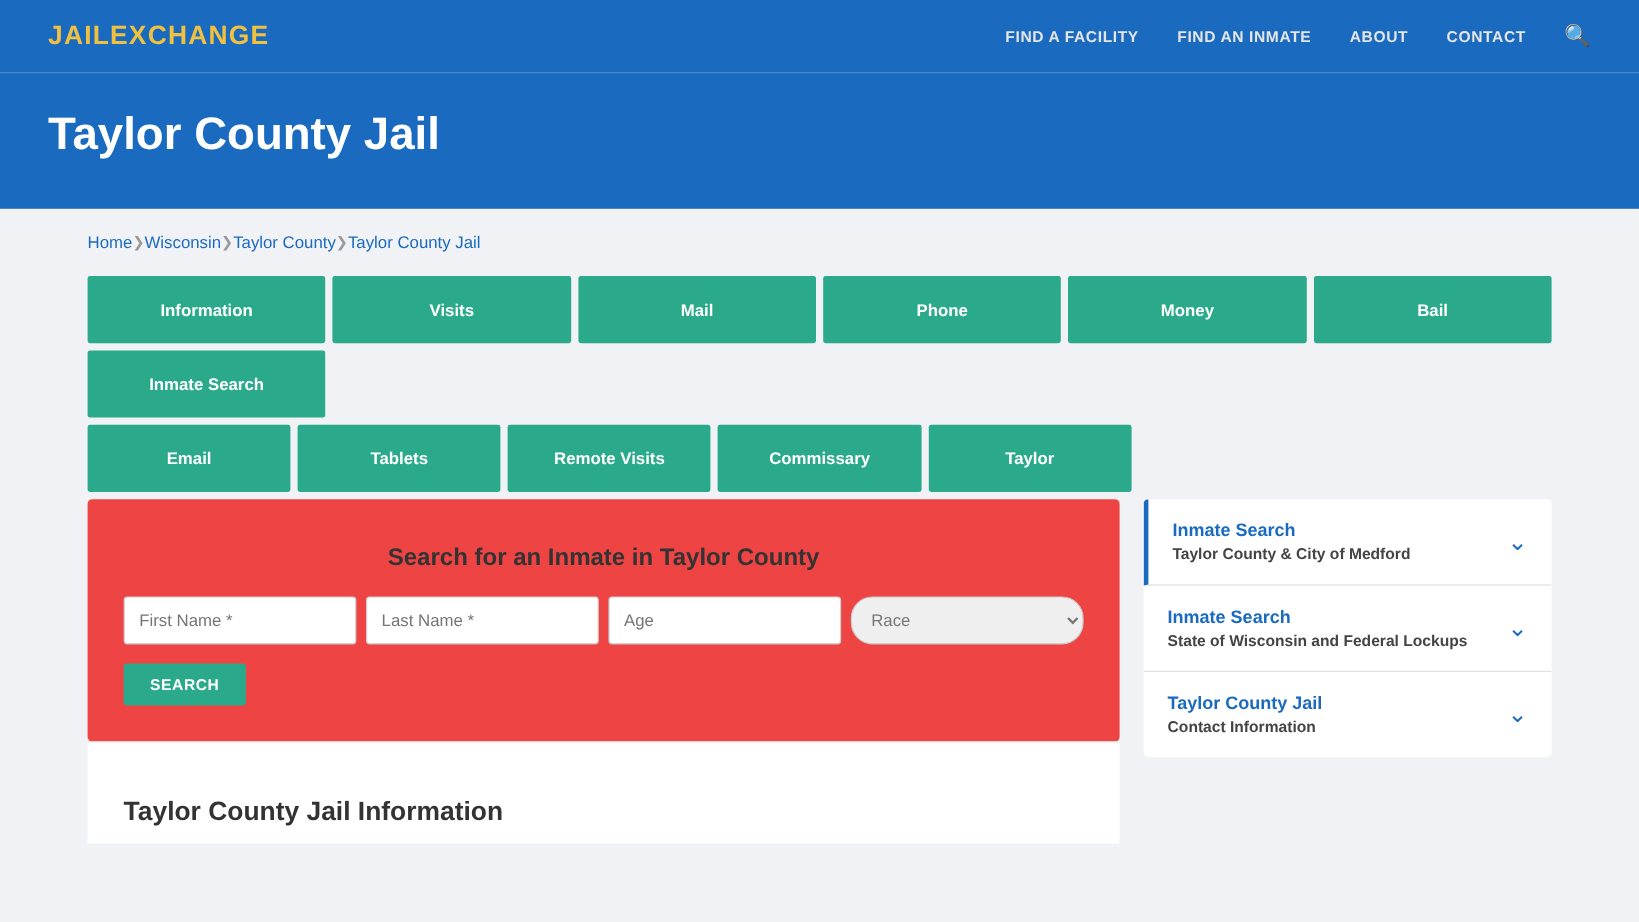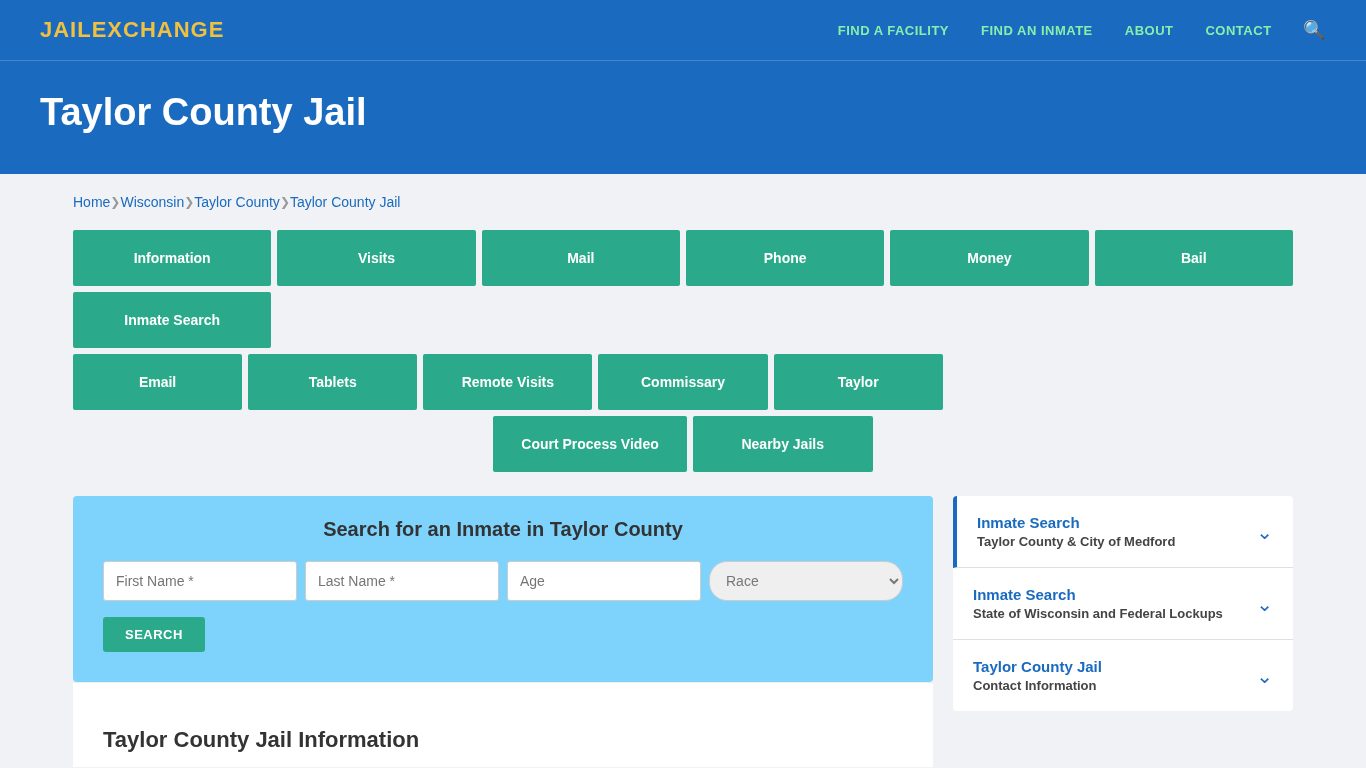--- a/index.html
+++ b/index.html
@@ -20,21 +20,21 @@
       color: white;
       letter-spacing: 1px;
     }
     .logo span { color: #f0c040; }
     .nav {
       display: flex;
       align-items: center;
       gap: 32px;
     }
     .nav a {
-      color: #86efac;
+      color: #e5e5e5;
       text-decoration: none;
       font-size: 13px;
       font-weight: 700;
       letter-spacing: 0.5px;
     }
     .search-icon-btn {
       background: none;
       border: none;
       color: white;
       cursor: pointer;
@@ -120,23 +120,23 @@
 
     
     .main-layout {
       display: flex;
       gap: 20px;
       align-items: flex-start;
     }
 
     
     .search-box {
-      background: #7dd3fc;
+      background: #ef4444;
       border-radius: 4px;
-      padding: 22px 30px 30px;
+      padding: 38px 30px 30px;
       flex: 1;
       min-width: 0;
     }
     .search-box h2 {
       font-size: 20px;
       font-weight: 700;
       text-align: center;
       margin-bottom: 20px;
     }
     .search-fields {
@@ -263,24 +263,20 @@
   </div>
 
   <div class="btn-grid-row2">
     <button class="grid-btn">Email</button>
     <button class="grid-btn">Tablets</button>
     <button class="grid-btn">Remote Visits</button>
     <button class="grid-btn">Commissary</button>
     <button class="grid-btn">Taylor</button>
   </div>
 
-  <div class="btn-grid-row3">
-    <button class="grid-btn-wide">Court Process Video</button>
-    <button class="grid-btn-wide">Nearby Jails</button>
-  </div>
 
   <div class="main-layout">
 
     <div style="flex:1; min-width:0;">
 
       <div class="search-box">
         <h2>Search for an Inmate in Taylor County</h2>
         <div class="search-fields">
           <input type="text" placeholder="First Name *" style="">
           <input type="text" placeholder="Last Name *" style="">

